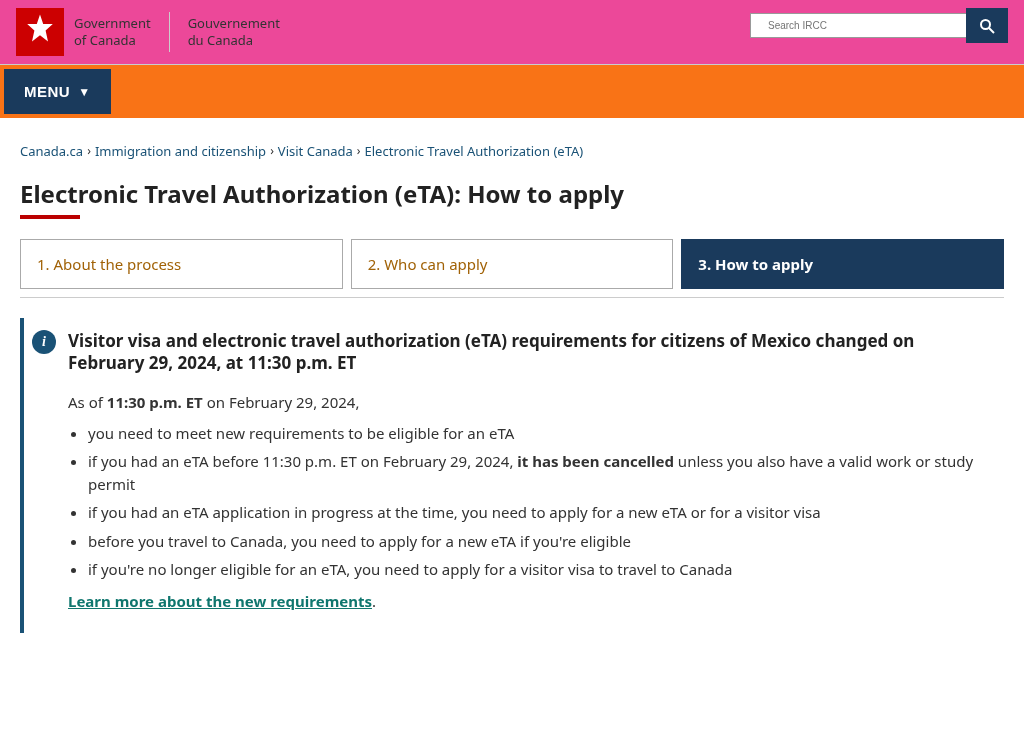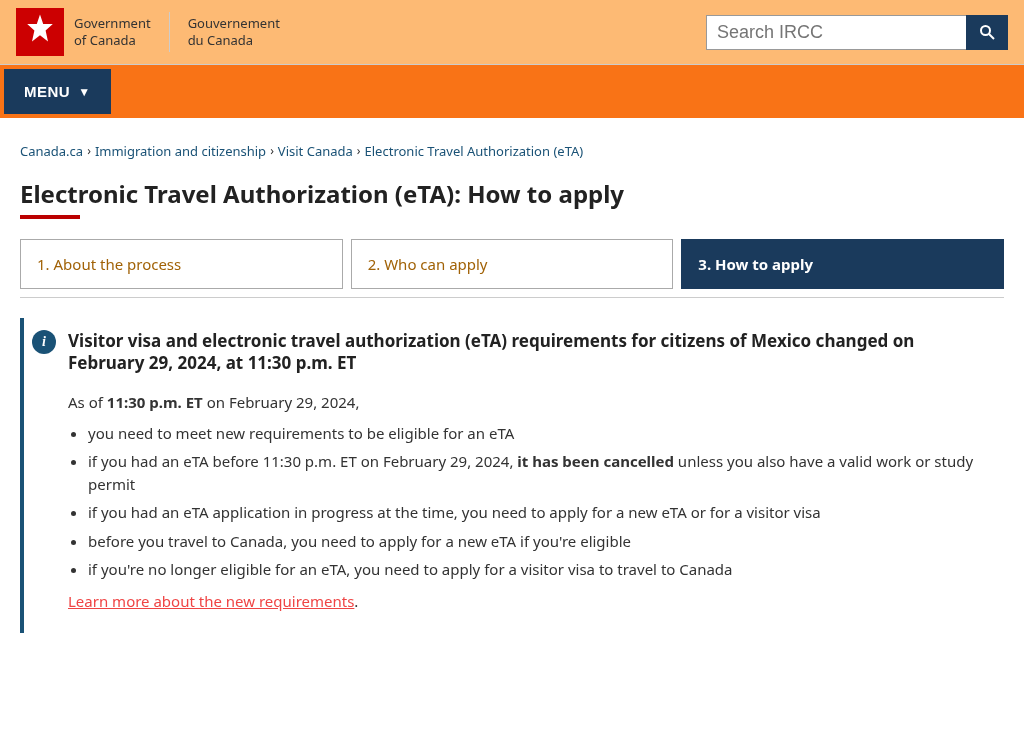--- a/index.html
+++ b/index.html
@@ -1,25 +1,25 @@
 <!DOCTYPE html>
 <html><head>
   <meta charset="utf-8">
   <style>
     * { box-sizing: border-box; margin: 0; padding: 0; }
     body { font-family: 'Noto Sans', Arial, sans-serif; font-size: 16px; color: #333; background: #fff; }
 
     
     .header {
       display: flex;
-      align-items: center;
+      align-items: flex-start;
       justify-content: space-between;
       padding: 8px 16px;
       border-bottom: 1px solid #ccc;
-      background: #fdba74;
+      background: #ec4899;
     }
     .header-left {
       display: flex;
       align-items: center;
       gap: 12px;
     }
     .canada-logo {
       display: flex;
       align-items: center;
       gap: 10px;
@@ -39,25 +39,25 @@
       width: 1px;
       height: 40px;
       background: #ccc;
       margin: 0 8px;
     }
     .search-area {
       display: flex;
       align-items: center;
     }
     .search-input {
-      width: 260px;
-      padding: 6px 10px;
+      width: 216px;
+      padding: 6px 17px;
       border: 1px solid #999;
       border-right: none;
-      font-size: 18px;
+      font-size: 10px;
       outline: none;
       color: #666;
     }
     .search-button {
       background: #1a3a5c;
       border: 1px solid #1a3a5c;
       color: #fff;
       padding: 6px 12px;
       cursor: pointer;
       font-size: 16px;
@@ -219,21 +219,22 @@
     }
     .info-body p { margin-bottom: 8px; }
     .info-body ul {
       margin: 8px 0 8px 20px;
     }
     .info-body li {
       margin-bottom: 6px;
       line-height: 1.5;
     }
     .info-body a {
-      color: #ef4444;
+      color: #0f766e;
+      font-weight: bold;
     }
   </style>
 </head>
 <body>
 
 <header class="header">
   <div class="header-left">
     <div class="canada-logo">
 
       <svg class="maple-leaf" viewBox="0 0 60 60" xmlns="http://www.w3.org/2000/svg">

